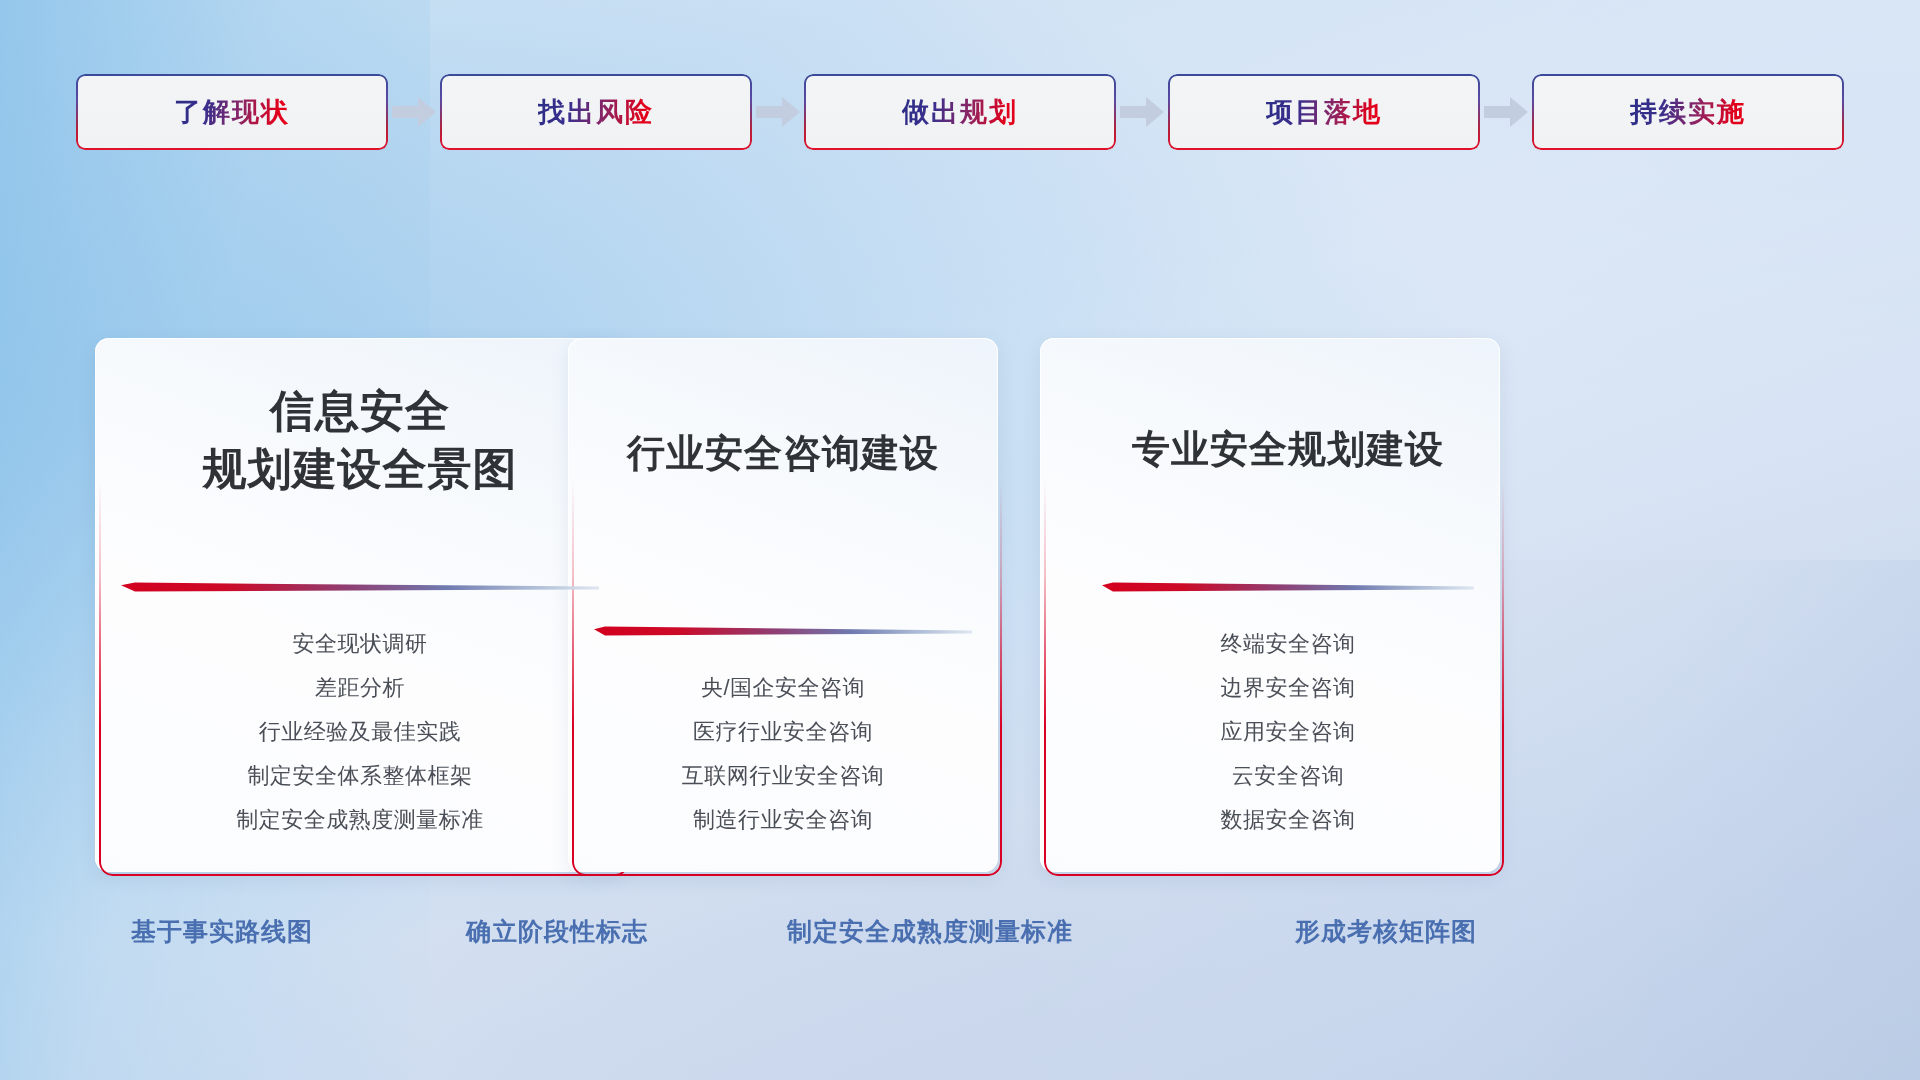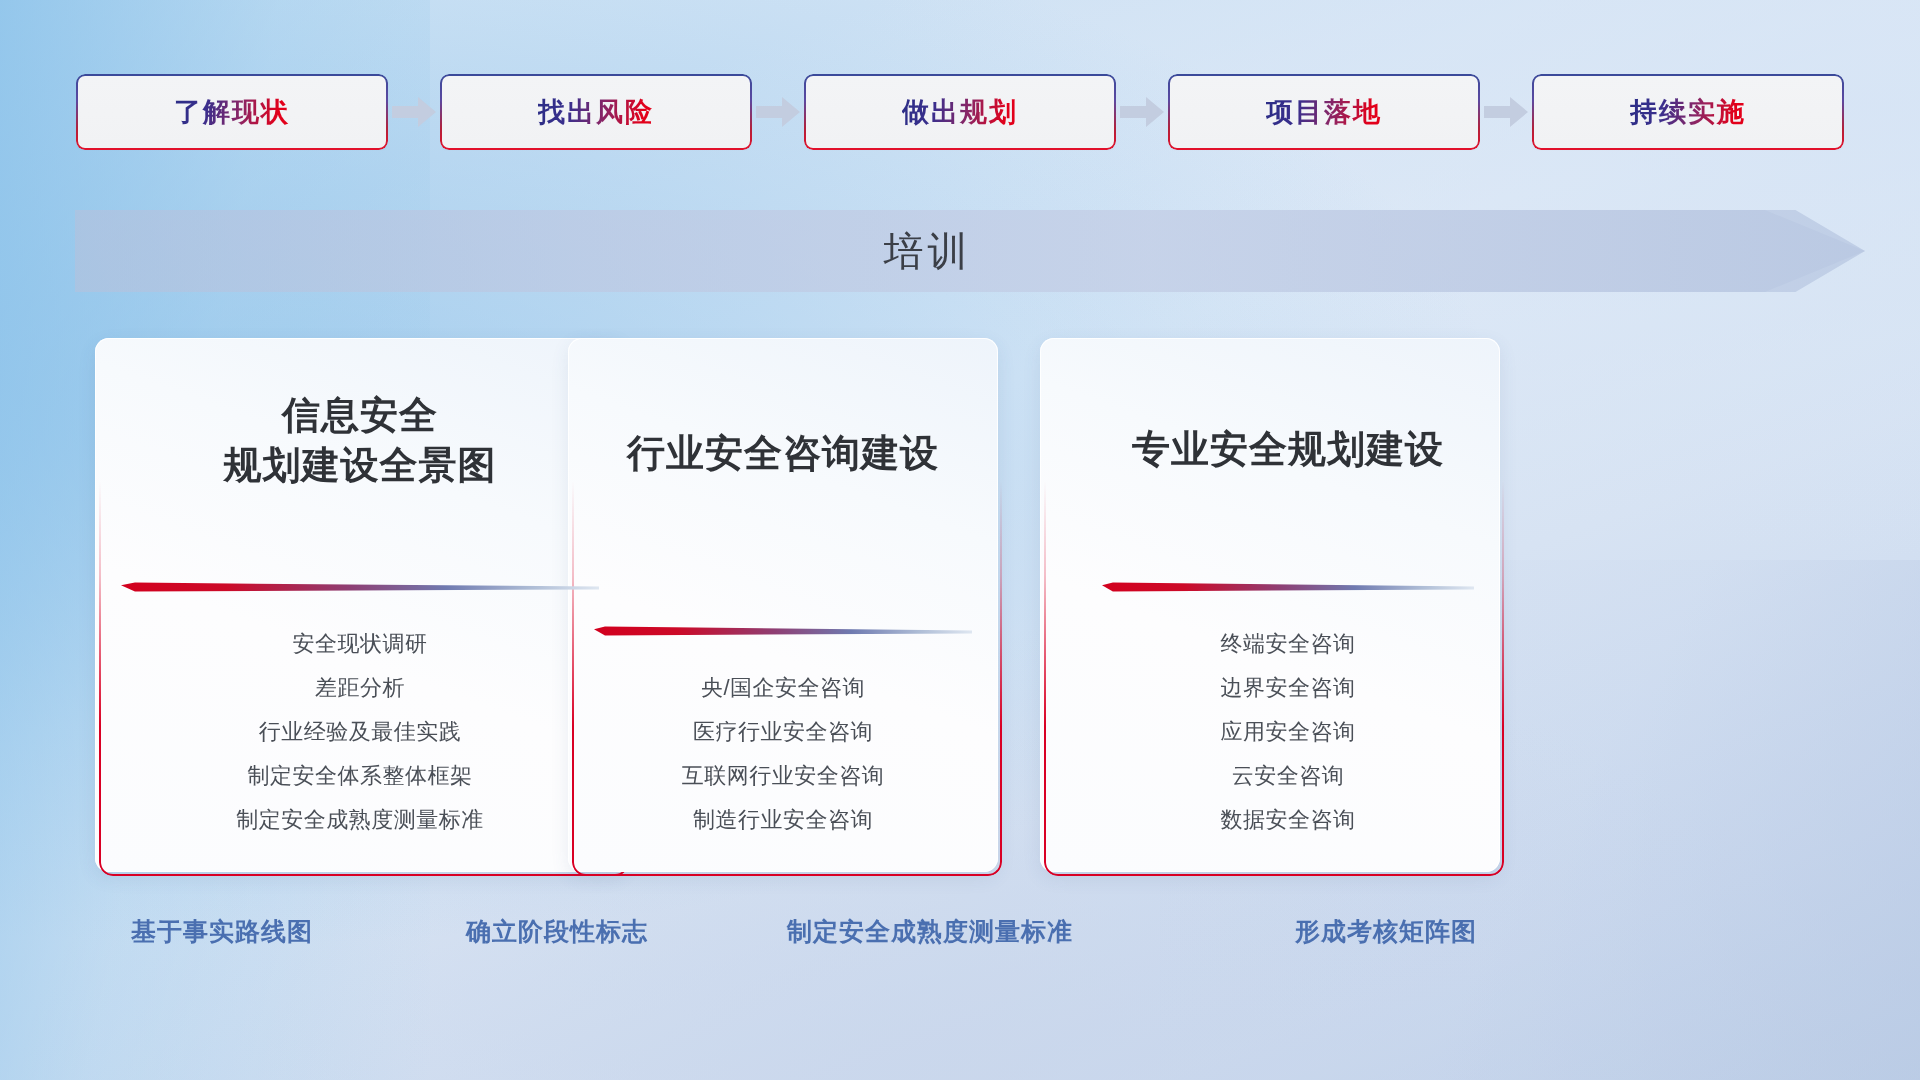--- a/index.html
+++ b/index.html
@@ -149,21 +149,21 @@
     display: flex;
     flex-direction: column;
     align-items: center;
     padding: 34px 26px 30px;
   }
   #card1 { left: 95px;  width: 530px; }
   #card2 { left: 568px; width: 430px; }
   #card3 { left: 1040px; width: 460px; padding-left: 36px; }
 
   .card-title {
-    font-size: 38px;
+    font-size: 44px;
     font-weight: 700;
     color: #2f3237;
     line-height: 1.32;
     text-align: center;
     letter-spacing: 1px;
     white-space: pre-line;
   }
   #card1 .card-title { margin-top: 8px; }
   #card2 .card-title { margin-top: 34px; font-size: 38px; }
   #card3 .card-title { margin-top: 26px; font-size: 38px; }
@@ -270,35 +270,20 @@
       <svg width="44" height="30" viewBox="0 0 44 30" aria-hidden="true">
         <path d="M0 9 H26 V0 L44 15 L26 30 V21 H0 Z" fill="#c3cde0"></path>
       </svg>
     </div>
 
     <div class="step-chip">
       <span class="step-label">持续实施</span>
     </div>
   </div>
 
-  <div class="band">
-    <svg viewBox="0 0 1790 82" preserveAspectRatio="none">
-      <defs>
-        <linearGradient id="bandGrad" x1="0" y1="0" x2="1" y2="0">
-          <stop offset="0" stop-color="#aec3e0" stop-opacity="0.55"></stop>
-          <stop offset="0.28" stop-color="#bccbe5" stop-opacity="0.62"></stop>
-          <stop offset="0.60" stop-color="#c5d1e8" stop-opacity="0.70"></stop>
-          <stop offset="1" stop-color="#b9c8e2" stop-opacity="0.78"></stop>
-        </linearGradient>
-      </defs>
-      <path d="M0 0 H1690 V-18 L1790 41 L1690 100 V82 H0 Z" fill="url(#bandGrad)"></path>
-      <path d="M0 0 H1690 L1790 41 L1690 82 H0 Z" fill="url(#bandGrad)"></path>
-    </svg>
-    <div class="band-label">培训</div>
-  </div>
 
   <div class="cards">
 
     <div class="card" id="card1">
       <div class="card-inner">
         <div class="card-body">
           <div class="title-zone">
             <div class="card-title">信息安全
 规划建设全景图</div>
           </div>

